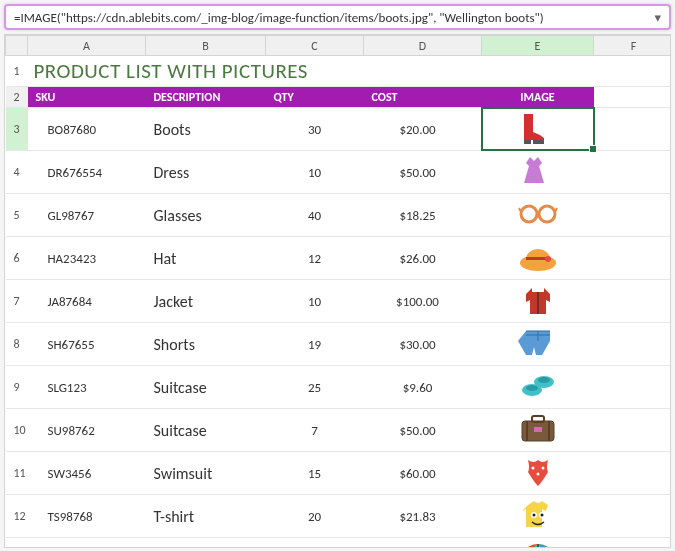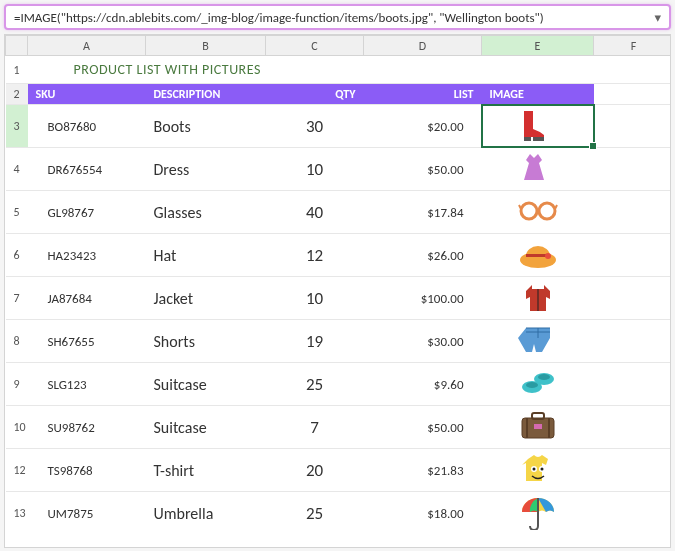--- a/index.html
+++ b/index.html
@@ -60,49 +60,49 @@
     
     
     .title-row td {
       background: #fff;
       border: none;
       border-bottom: 1px solid #e7e7e7;
       height: 28px;
       padding: 2px 6px;
       vertical-align: middle;
     }
-    .title-text { color: #4a7a3f; font-size: 14px; font-weight: 400; letter-spacing: 0.5px; margin-left: 40px; }
+    .title-text { color: #4a7a3f; font-size: 21px; font-weight: 400; letter-spacing: 0.5px; }
     
     
     .header-row td {
-      background: #8b5cf6;
+      background: #a21caf;
       color: #fff;
       font-weight: bold;
       font-size: 12px;
       padding: 3px 8px;
       height: 20px;
       border: none;
       vertical-align: middle;
     }
-    .header-row td.qty, .header-row td.cost { text-align: right; }
-    .header-row td.img { text-align: left; }
+    .header-row td.qty, .header-row td.cost { text-align: left; }
+    .header-row td.img { text-align: center; }
     
     
     .data-row td {
       border: none;
       border-top: 1px solid #e7e7e7;
       padding: 2px 8px;
       vertical-align: middle;
       height: 42px;
       background: #fff;
     }
     .data-row .sku { font-size: 13px; padding-left: 20px; }
     .data-row .desc { font-size: 16px; }
-    .data-row .qty { text-align: center; font-size: 17px; }
-    .data-row .cost { text-align: right; font-size: 13px; padding-right: 18px; }
+    .data-row .qty { text-align: center; font-size: 13px; }
+    .data-row .cost { text-align: center; font-size: 13px; padding-right: 18px; }
     .data-row .img { text-align: center; padding: 1px; }
     
     
     .cell-selected {
       position: relative;
     }
     .cell-selected::after {
       content: "";
       position: absolute;
       inset: -1px;
@@ -156,21 +156,21 @@
     </tr>
     <tr class="title-row">
       <td class="rowhead">1</td>
       <td colspan="6"><span class="title-text">PRODUCT LIST WITH PICTURES</span></td>
     </tr>
     <tr class="header-row">
       <td class="rowhead" style="background:#f0f0f0;color:#555;font-weight:normal;">2</td>
       <td>SKU</td>
       <td>DESCRIPTION</td>
       <td class="qty">QTY</td>
-      <td class="cost">LIST</td>
+      <td class="cost">COST</td>
       <td class="img">IMAGE</td>
       <td style="background:#fff;"></td>
     </tr>
     </tbody>
       <tbody id="data-body">
         <tr class="data-row">
     <td class="rowhead selected">3</td>
     <td class="sku">BO87680</td>
     <td class="desc">Boots</td>
     <td class="qty">30</td>
@@ -197,21 +197,21 @@
               </svg>
       </span>
     </td>
     <td></td>
   </tr>
         <tr class="data-row">
     <td class="rowhead ">5</td>
     <td class="sku">GL98767</td>
     <td class="desc">Glasses</td>
     <td class="qty">40</td>
-    <td class="cost">$17.84</td>
+    <td class="cost">$18.25</td>
     <td class="img ">
       <span class="icon-wrap">
         <svg width="40" height="36" viewBox="0 0 40 36">
                 <use href="#i-glasses"></use>
               </svg>
       </span>
     </td>
     <td></td>
   </tr>
         <tr class="data-row">
@@ -277,20 +277,35 @@
         <tr class="data-row">
     <td class="rowhead ">10</td>
     <td class="sku">SU98762</td>
     <td class="desc">Suitcase</td>
     <td class="qty">7</td>
     <td class="cost">$50.00</td>
     <td class="img ">
       <span class="icon-wrap">
         <svg width="40" height="36" viewBox="0 0 40 36">
                 <use href="#i-suitcase"></use>
+              </svg>
+      </span>
+    </td>
+    <td></td>
+  </tr>
+        <tr class="data-row">
+    <td class="rowhead ">11</td>
+    <td class="sku">SW3456</td>
+    <td class="desc">Swimsuit</td>
+    <td class="qty">15</td>
+    <td class="cost">$60.00</td>
+    <td class="img ">
+      <span class="icon-wrap">
+        <svg width="40" height="36" viewBox="0 0 40 36">
+                <use href="#i-swimsuit"></use>
               </svg>
       </span>
     </td>
     <td></td>
   </tr>
         <tr class="data-row">
     <td class="rowhead ">12</td>
     <td class="sku">TS98768</td>
     <td class="desc">T-shirt</td>
     <td class="qty">20</td>

